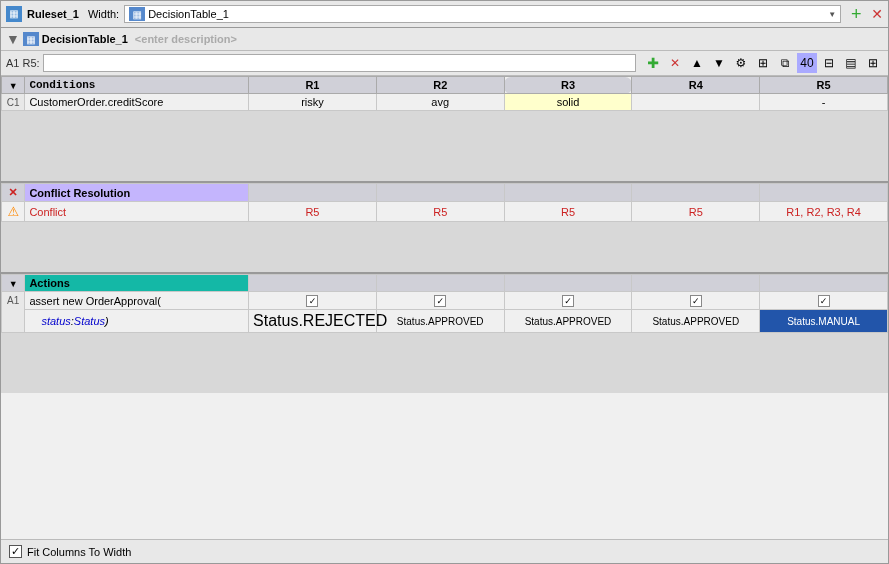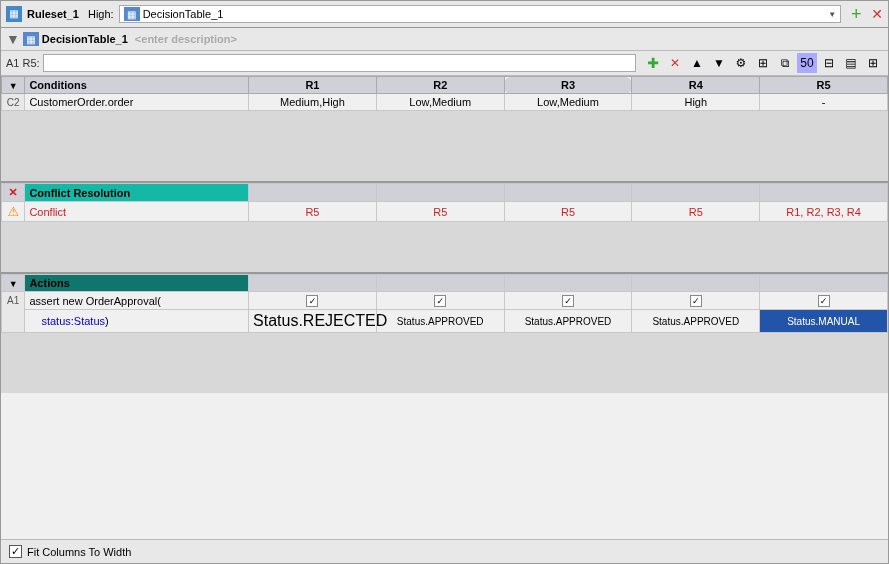--- a/index.html
+++ b/index.html
@@ -151,21 +151,21 @@
       padding: 2px 4px;
       text-align: center;
     }
 
     .header-row th {
       background: #d8d8e8;
       font-weight: bold;
       border: 1px solid #aaa;
     }
 
-    .col-conditions { width: 200px; text-align: left; }
+    .col-conditions { width: 200px; text-align: left; font-family: Liberation Mono, monospace; }
 
     .cell-left { text-align: left; }
 
     .collapse-icon {
       display: inline-block;
       width: 10px; height: 10px;
       cursor: pointer;
       font-size: 9px;
     }
 
@@ -238,21 +238,21 @@
     }
   </style>
 </head>
 <body>
 
 <div class="main-container">
 
   <div class="top-toolbar">
     <span class="ruleset-icon">▦</span>
     <span class="ruleset-label">Ruleset_1</span>
-    <span class="view-label">High:</span>
+    <span class="view-label">Width:</span>
     <div class="view-selector" style="flex:1;">
       <span class="view-icon" style="font-size:10px;background:#5588cc;color:white;width:16px;height:14px;display:inline-flex;align-items:center;justify-content:center;">▦</span>
       <span>DecisionTable_1</span>
       <span style="flex:1;"></span>
       <span class="dropdown-arrow">▼</span>
     </div>
     <span class="toolbar-btn btn-green">+</span>
     <span style="font-size:14px;color:#cc3333;cursor:pointer;">✕</span>
   </div>
 
@@ -267,21 +267,21 @@
     <span class="ref-field">A1 R5:</span>
     <input class="ref-input" type="text" value="" style="">
     <div class="ref-toolbar-btns">
       <button class="icon-btn" style="color:#33aa33;font-size:14px;">✚</button>
       <button class="icon-btn" style="color:#cc3333;">✕</button>
       <button class="icon-btn">▲</button>
       <button class="icon-btn">▼</button>
       <button class="icon-btn">⚙</button>
       <button class="icon-btn">⊞</button>
       <button class="icon-btn">⧉</button>
-      <button class="icon-btn" style="background:#aaaaff;">50</button>
+      <button class="icon-btn" style="background:#aaaaff;">40</button>
       <button class="icon-btn">⊟</button>
       <button class="icon-btn">▤</button>
       <button class="icon-btn">⊞</button>
     </div>
   </div>
 
   <div class="content-area">
 
     <div class="table-section">
       <table>
@@ -302,26 +302,26 @@
             <th class="col-conditions" style="background:#d0d0d8;">Conditions</th>
             <th style="background:#d0d0d8;">R1</th>
             <th style="background:#d0d0d8;">R2</th>
             <th style="background:#d0d0d8;border-radius:7px;">R3</th>
             <th style="background:#d0d0d8;">R4</th>
             <th style="background:#d0d0d8;">R5</th>
           </tr>
         </thead>
         <tbody>
           <tr>
-            <td style="color:#555;font-size:10px;text-align:center;background:#e8e8e8;">C2</td>
-            <td class="cell-left">CustomerOrder.order</td>
-            <td>Medium,High</td>
-            <td>Low,Medium</td>
-            <td>Low,Medium</td>
-            <td>High</td>
+            <td style="color:#555;font-size:10px;text-align:center;background:#e8e8e8;">C1</td>
+            <td class="cell-left">CustomerOrder.creditScore</td>
+            <td>risky</td>
+            <td>avg</td>
+            <td style="background:#ffffcc;">solid</td>
+            <td></td>
             <td>-</td>
           </tr>
         </tbody>
       </table>
       <div class="grey-area"></div>
     </div>
 
     <div class="conflict-section">
       <table>
         <colgroup>
@@ -329,21 +329,21 @@
           <col style="width:210px">
           <col style="width:120px">
           <col style="width:120px">
           <col style="width:120px">
           <col style="width:120px">
           <col style="width:120px">
         </colgroup>
         <thead>
           <tr class="conflict-header">
             <th style="background:#d0d0d8;text-align:center;color:#cc2222;">✕</th>
-            <th class="cell-left" style="background:#14b8a6;margin-left:48px;">Conflict Resolution</th>
+            <th class="cell-left" style="background:#c4b5fd;margin-left:48px;">Conflict Resolution</th>
             <th style="background:#d0d0d8;"></th>
             <th style="background:#d0d0d8;"></th>
             <th style="background:#d0d0d8;"></th>
             <th style="background:#d0d0d8;"></th>
             <th style="background:#d0d0d8;"></th>
           </tr>
         </thead>
         <tbody>
           <tr class="conflict-row">
             <td style="text-align:center;">
@@ -370,21 +370,21 @@
           <col style="width:120px">
           <col style="width:120px">
           <col style="width:120px">
           <col style="width:120px">
         </colgroup>
         <thead>
           <tr class="actions-header">
             <th style="background:#d0d0d8;">
               <span class="collapse-icon">▼</span>
             </th>
-            <th class="cell-left" style="background:#0f766e;">Actions</th>
+            <th class="cell-left" style="background:#14b8a6;">Actions</th>
             <th style="background:#d0d0d8;"></th>
             <th style="background:#d0d0d8;"></th>
             <th style="background:#d0d0d8;"></th>
             <th style="background:#d0d0d8;"></th>
             <th style="background:#d0d0d8;"></th>
           </tr>
         </thead>
         <tbody>
           <tr>
             <td rowspan="2" style="color:#555;font-size:10px;text-align:center;background:#e8e8e8;vertical-align:top;padding-top:3px;">A1</td>
@@ -399,21 +399,21 @@
               <div class="cb">✓</div>
             </td>
             <td class="checkbox-cell">
               <div class="cb">✓</div>
             </td>
             <td class="checkbox-cell">
               <div class="cb">✓</div>
             </td>
           </tr>
           <tr>
-            <td class="cell-left" style="padding-left:16px;">
+            <td class="cell-left" style="padding-left:16px;font-style:italic;">
               <span style="color:#0000cc;">status</span>:<span style="color:#0000cc;">Status</span>)
             </td>
             <td style="font-size:16px;">Status.REJECTED</td>
             <td style="font-size:10px;">Status.APPROVED</td>
             <td style="font-size:10px;">Status.APPROVED</td>
             <td style="font-size:10px;">Status.APPROVED</td>
             <td style="font-size:10px;background:#2255aa;color:white;">Status.MANUAL</td>
           </tr>
         </tbody>
       </table>

